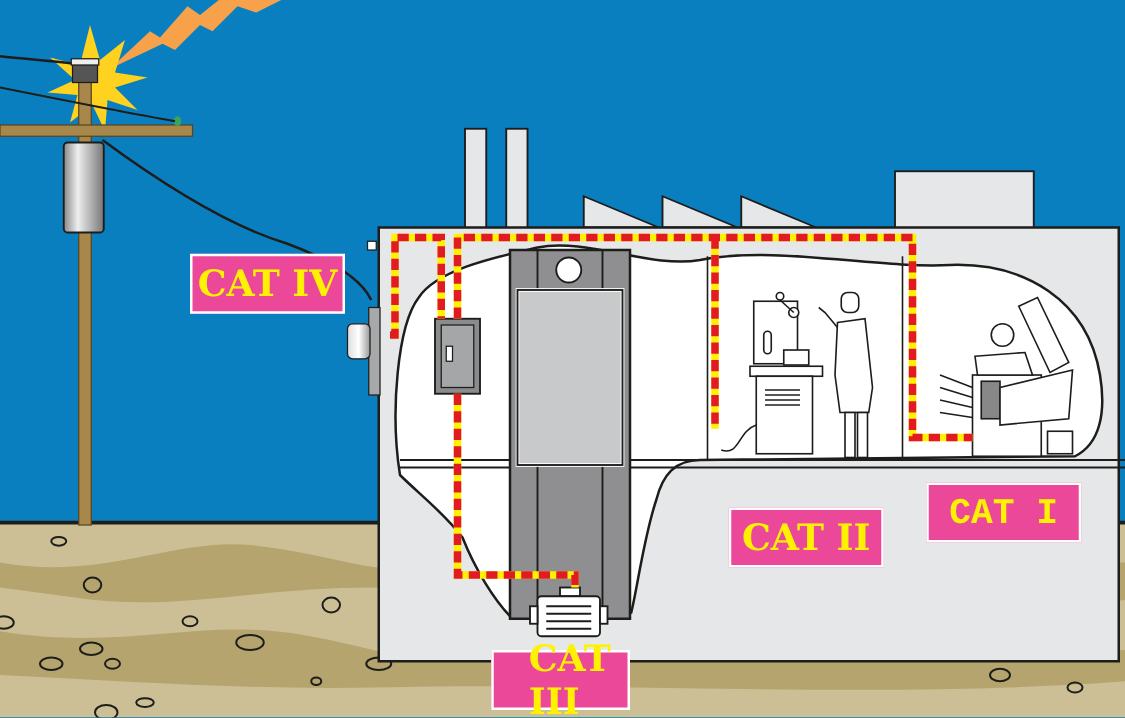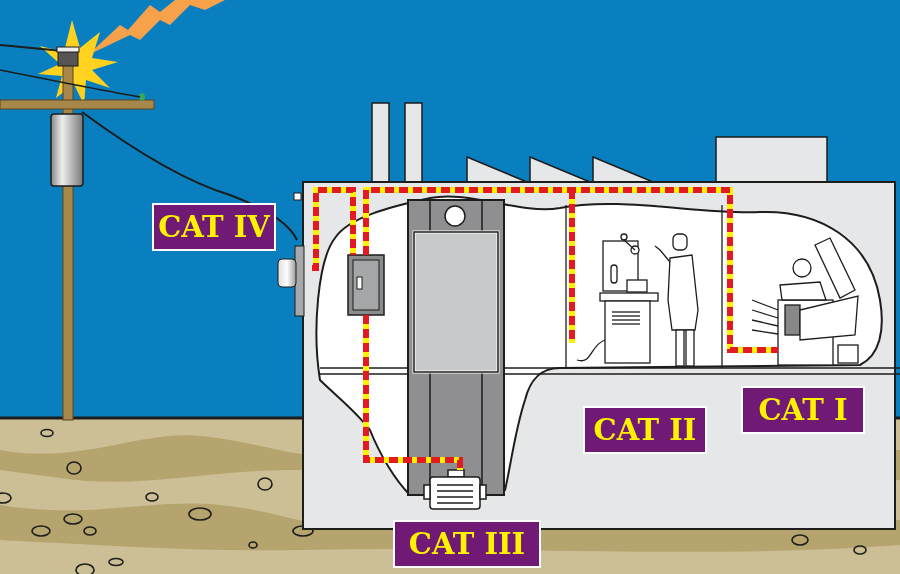--- a/index.html
+++ b/index.html
@@ -1,18 +1,18 @@
 <!DOCTYPE html>
 <html><head>
 <meta charset="utf-8">
 <style>
   html, body { margin:0; padding:0; }
   body { width:900px; height:574px; overflow:hidden; background:#0a7fc0; position:relative; font-family:"DejaVu Serif", serif; }
   #scene { position:absolute; left:0; top:0; width:900px; height:574px; }
-  .cat-label { position:absolute; background:#701a75; border:2px solid #ffffff; color:#fff200; font-family:"DejaVu Serif", serif; font-weight:bold; font-size:29px; display:flex; align-items:center; justify-content:center; box-sizing:border-box; letter-spacing:0px; }
+  .cat-label { position:absolute; background:#ec4899; border:2px solid #ffffff; color:#fff200; font-family:"DejaVu Serif", serif; font-weight:bold; font-size:29px; display:flex; align-items:center; justify-content:center; box-sizing:border-box; letter-spacing:0px; }
 </style>
 </head>
 <body>
 
 <svg id="scene" viewBox="0 0 900 574">
 
   <rect x="0" y="0" width="900" height="420" fill="#0a7fc0"></rect>
 
   <g>
     <polygon points="88,55 120,25 128,30 150,5 160,12 175,0 225,0 205,10 190,5 170,25 160,20 140,40 130,35" fill="#f7a24a"></polygon>
@@ -173,15 +173,15 @@
     <g stroke="#e21b22" stroke-width="6" stroke-dasharray="9,5">
       <path d="M312,268 L316,268 L316,190 L353,190 L353,255"></path>
       <path d="M366,255 L366,190 L730,190 L730,350 L778,350"></path>
       <path d="M572,190 L572,343"></path>
       <path d="M366,315 L366,460 L460,460 L460,470"></path>
     </g>
   </g>
 </svg>
 
 <div class="cat-label" style="left:152px;top:203px;width:124px;height:48px;">CAT IV</div>
-<div class="cat-label" style="left:393px;top:520px;width:148px;height:48px;">CAT III</div>
+<div class="cat-label" style="left:393px;top:520px;width:111px;height:48px;padding-left:28px;">CAT III</div>
 <div class="cat-label" style="left:583px;top:386px;width:124px;height:48px;margin-top:20px;">CAT II</div>
-<div class="cat-label" style="left:741px;top:386px;width:124px;height:48px;">CAT I</div>
+<div class="cat-label" style="left:741px;top:386px;width:124px;height:48px;font-family:Liberation Mono, monospace;">CAT I</div>
 
 </body></html>

